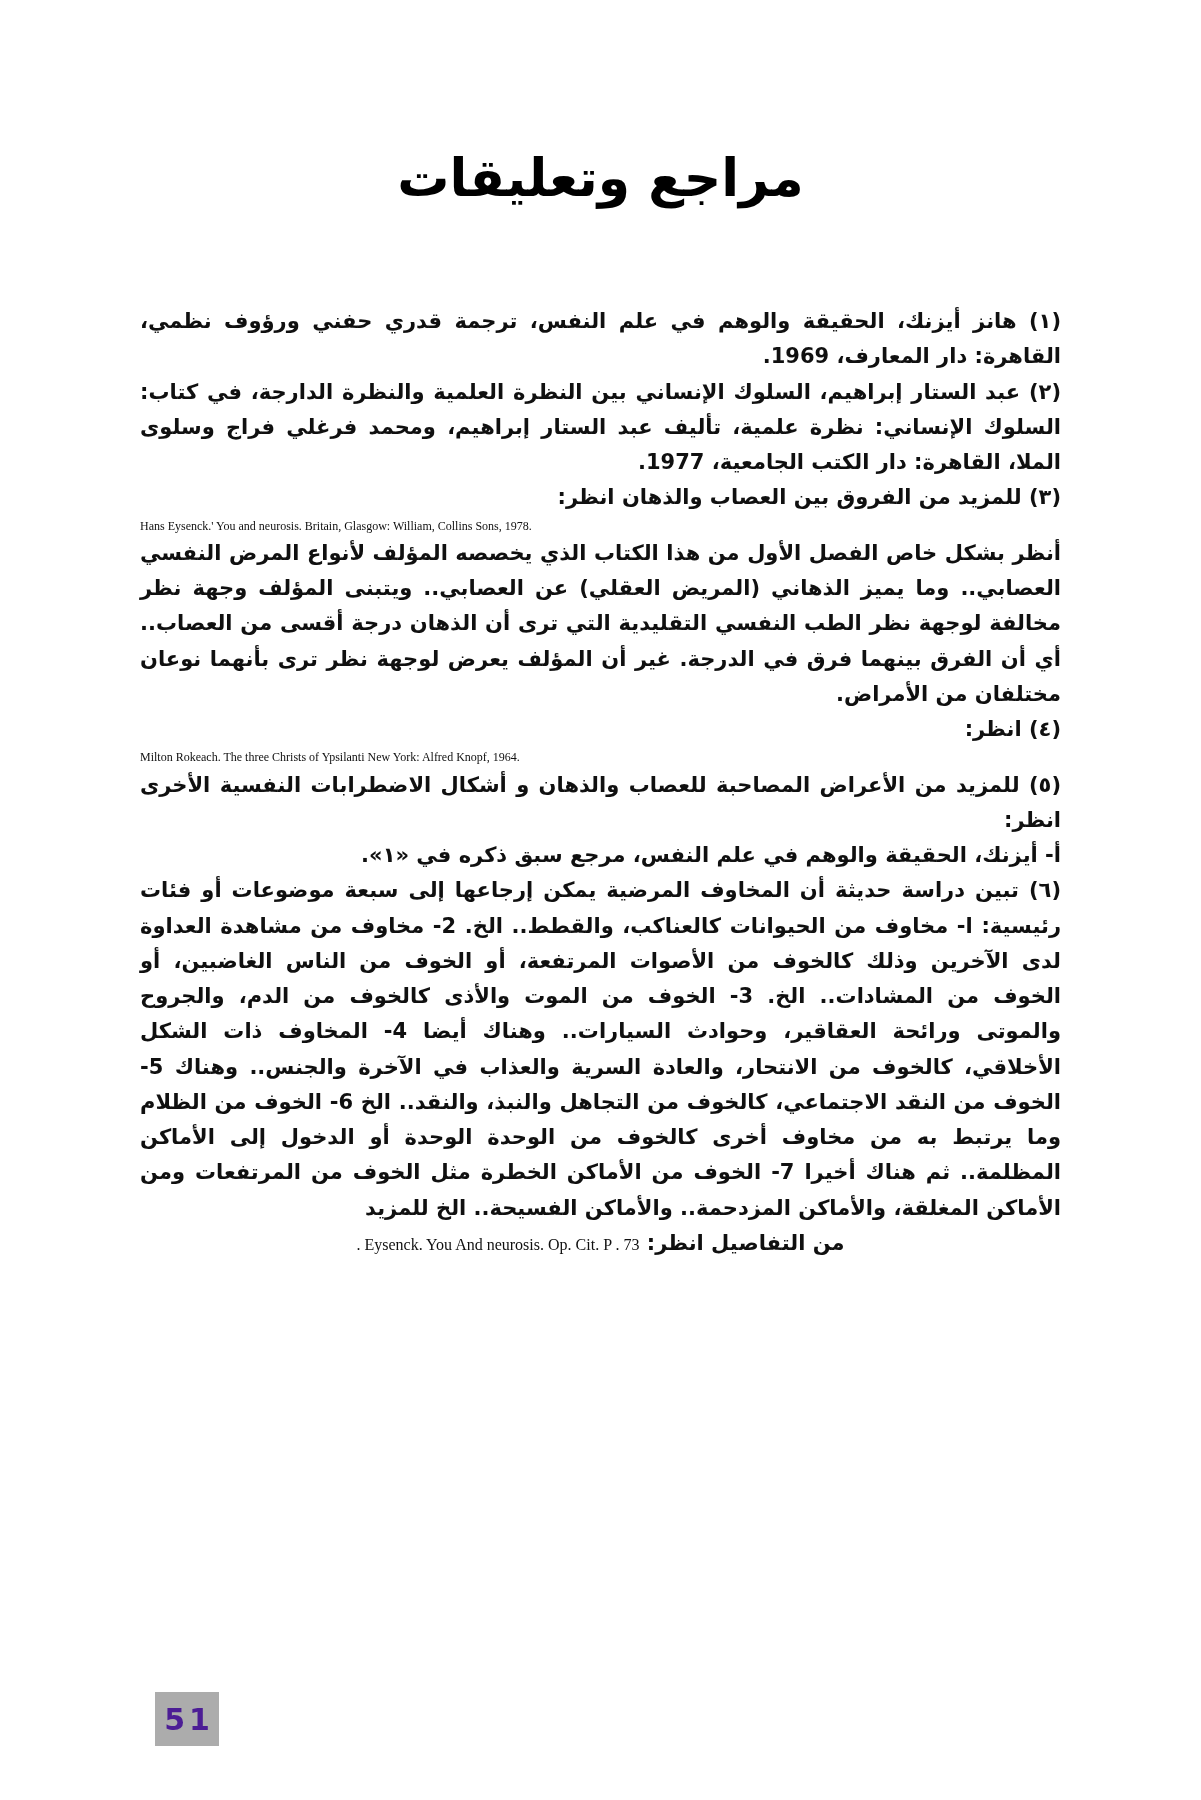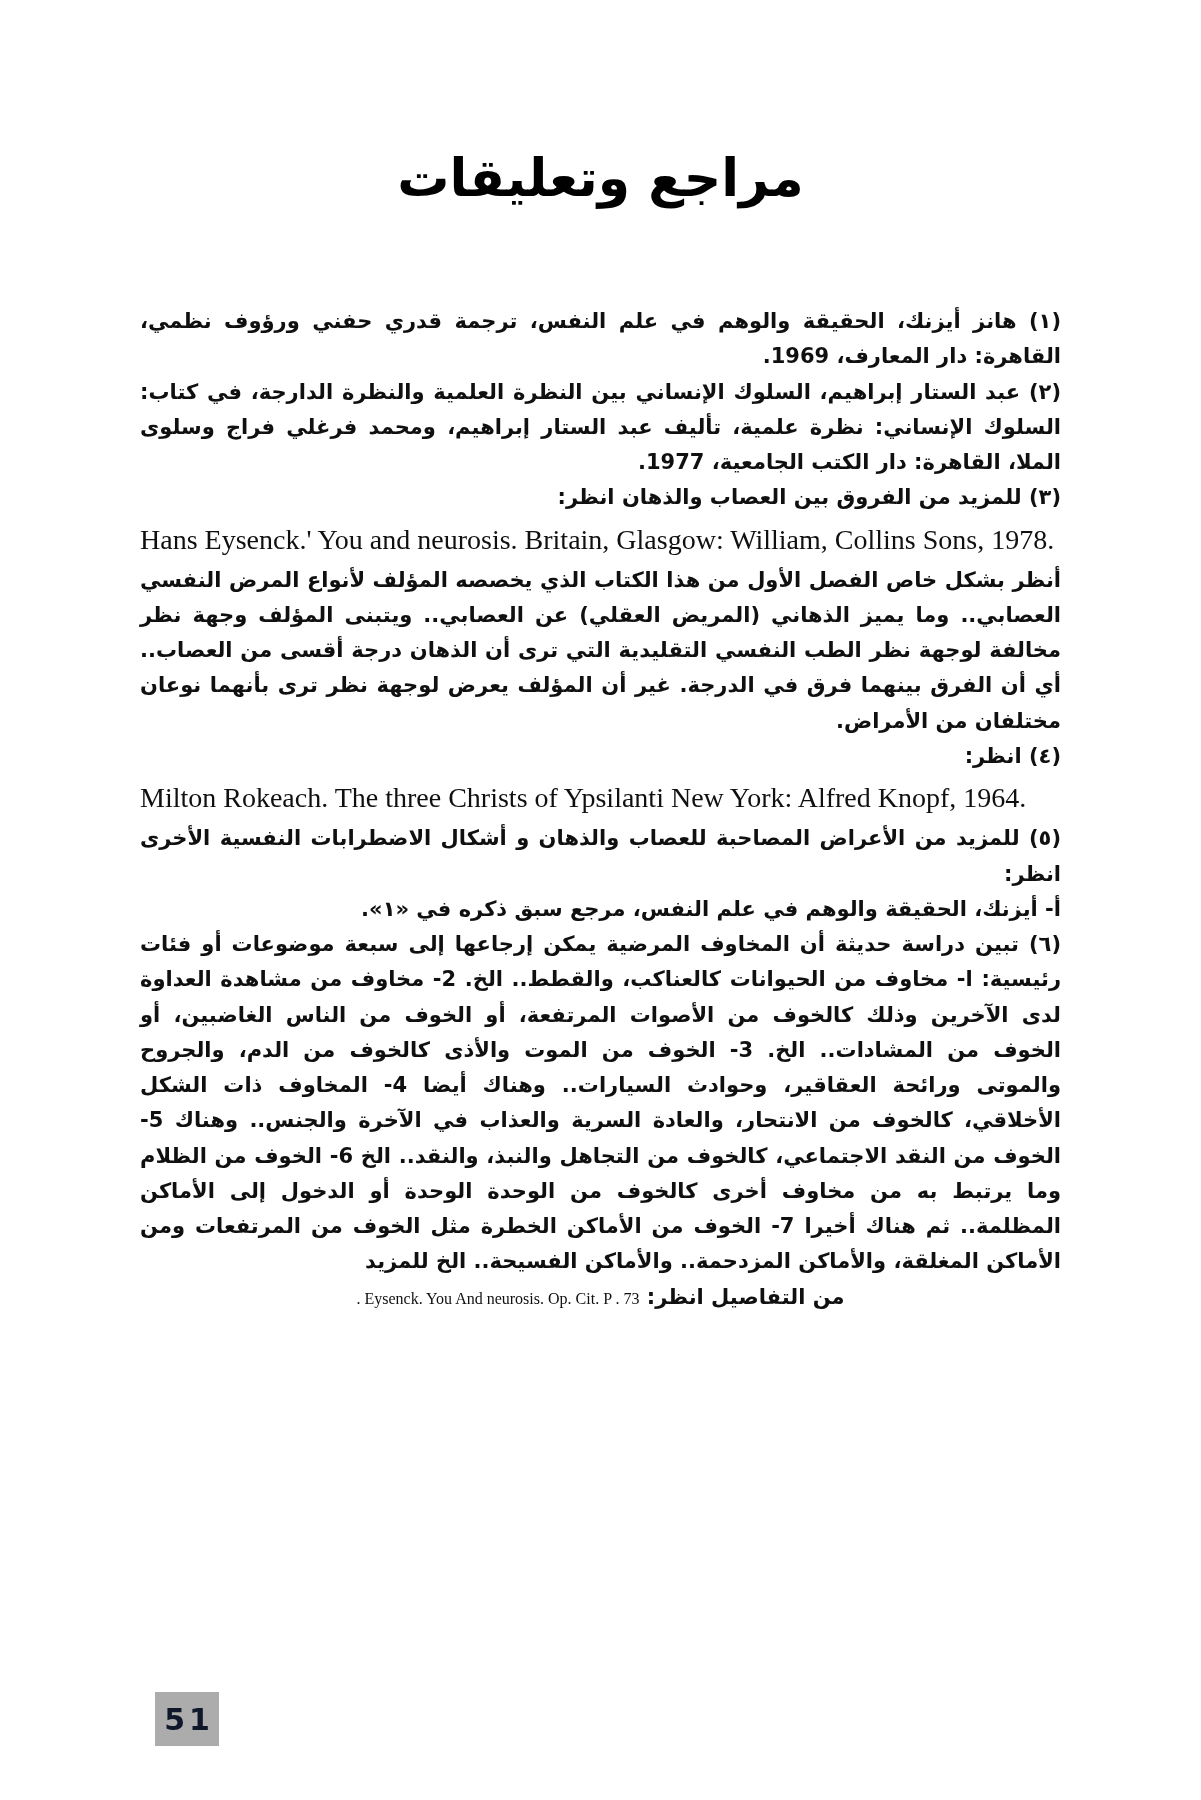--- a/index.html
+++ b/index.html
@@ -40,21 +40,21 @@
     text-align: justify;
   }
   p.ar-line {
     direction: rtl;
     text-align: right;
   }
   p.en {
     direction: ltr;
     font-family: "Liberation Serif", "DejaVu Serif", serif;
     font-weight: 400;
-    font-size: 28px;
+    font-size: 12px;
   }
   p.en-left   { text-align: left; }
   p.en-center { text-align: left; }
   p.mixed-center {
     direction: rtl;
     text-align: center;
   }
   p.mixed-center .lat {
     font-family: "Liberation Serif", "DejaVu Serif", serif;
     font-weight: 400;
@@ -68,21 +68,21 @@
     height: 54px;
     background: #acacac;
     display: flex;
     align-items: center;
     justify-content: center;
   }
   .pagenum-box span {
     font-size: 30px;
     font-weight: 800;
     letter-spacing: 4px;
-    color: #0f172a;
+    color: #4c1d95;
     padding-left: 4px;
   }
 </style>
 </head>
 <body>
 
 <div class="page">
 
   <h1 class="title">مراجع وتعليقات</h1>
 

